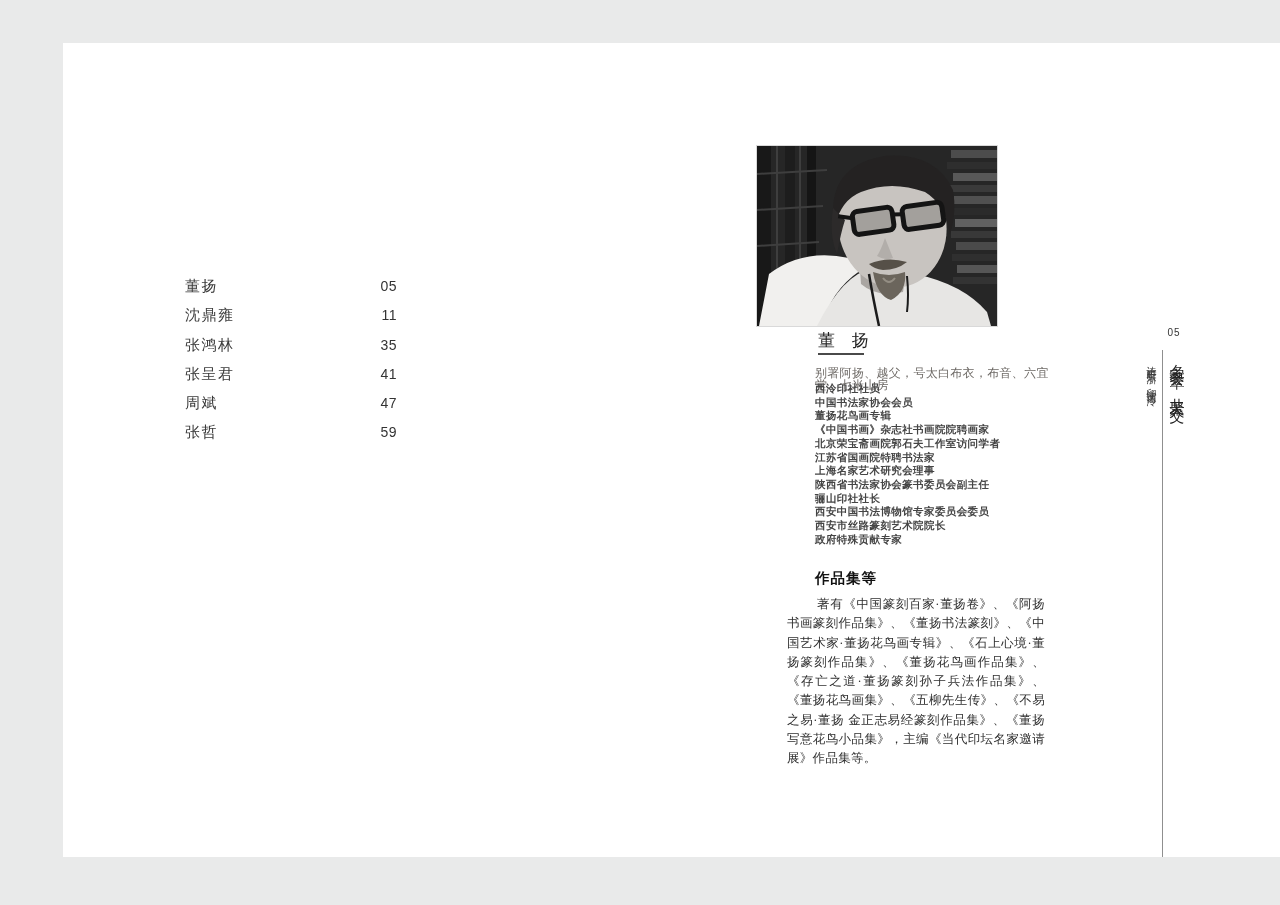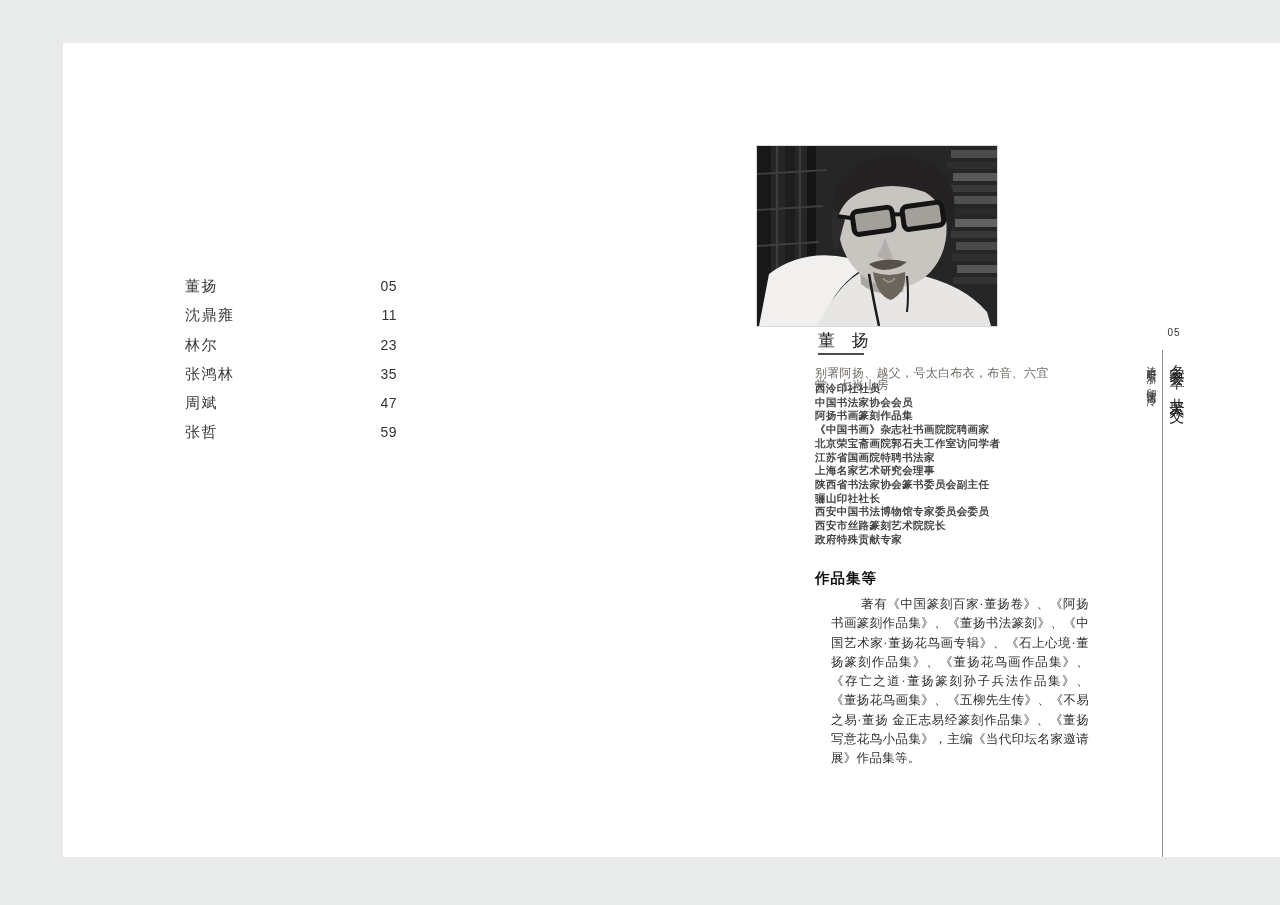--- a/index.html
+++ b/index.html
@@ -56,21 +56,21 @@
   }
   .credential-item{
     font-size:10.5px;color:#454545;line-height:13.7px;letter-spacing:0.4px;font-weight:bold;
   }
   .works-heading{
     position:absolute;left:752px;top:526px;
     font-family:"Liberation Serif", serif;
     font-size:14.5px;font-weight:bold;color:#111;letter-spacing:1px;
   }
   .works-paragraph{
-    position:absolute;left:768px;top:552px;width:258px;
+    position:absolute;left:724px;top:552px;width:258px;
     font-family:"Liberation Serif", serif;
     font-size:12.5px;color:#2e2e2e;line-height:19.3px;
     text-align:justify;text-indent:2.4em;letter-spacing:0.3px;
   }
 
   
   .folio-number{
     position:absolute;left:1098px;top:284px;width:26px;
     font-size:10px;color:#333;text-align:center;letter-spacing:1px;
   }
@@ -100,26 +100,26 @@
     <div class="toc">
       <div class="toc-row">
         <span class="toc-name">董扬</span>
         <span class="toc-page">05</span>
       </div>
       <div class="toc-row">
         <span class="toc-name">沈鼎雍</span>
         <span class="toc-page">11</span>
       </div>
       <div class="toc-row">
-        <span class="toc-name">林尔</span>
-        <span class="toc-page">23</span>
-      </div>
-      <div class="toc-row">
         <span class="toc-name">张鸿林</span>
         <span class="toc-page">35</span>
+      </div>
+      <div class="toc-row">
+        <span class="toc-name">张呈君</span>
+        <span class="toc-page">41</span>
       </div>
       <div class="toc-row">
         <span class="toc-name">周斌</span>
         <span class="toc-page">47</span>
       </div>
       <div class="toc-row">
         <span class="toc-name">张哲</span>
         <span class="toc-page">59</span>
       </div>
     </div>
@@ -187,21 +187,21 @@
 
     <div class="profile">
       <div class="artist-name">董 扬</div>
       <div class="name-underline"></div>
       <div class="artist-alias">别署阿扬、越父，号太白布衣，布音、六宜堂、七米山房</div>
     </div>
 
     <div class="credentials">
       <div class="credential-item">西泠印社社员</div>
       <div class="credential-item">中国书法家协会会员</div>
-      <div class="credential-item">阿扬书画篆刻作品集</div>
+      <div class="credential-item">董扬花鸟画专辑</div>
       <div class="credential-item">《中国书画》杂志社书画院院聘画家</div>
       <div class="credential-item">北京荣宝斋画院郭石夫工作室访问学者</div>
       <div class="credential-item">江苏省国画院特聘书法家</div>
       <div class="credential-item">上海名家艺术研究会理事</div>
       <div class="credential-item">陕西省书法家协会篆书委员会副主任</div>
       <div class="credential-item">骊山印社社长</div>
       <div class="credential-item">西安中国书法博物馆专家委员会委员</div>
       <div class="credential-item">西安市丝路篆刻艺术院院长</div>
       <div class="credential-item">政府特殊贡献专家</div>
     </div>

